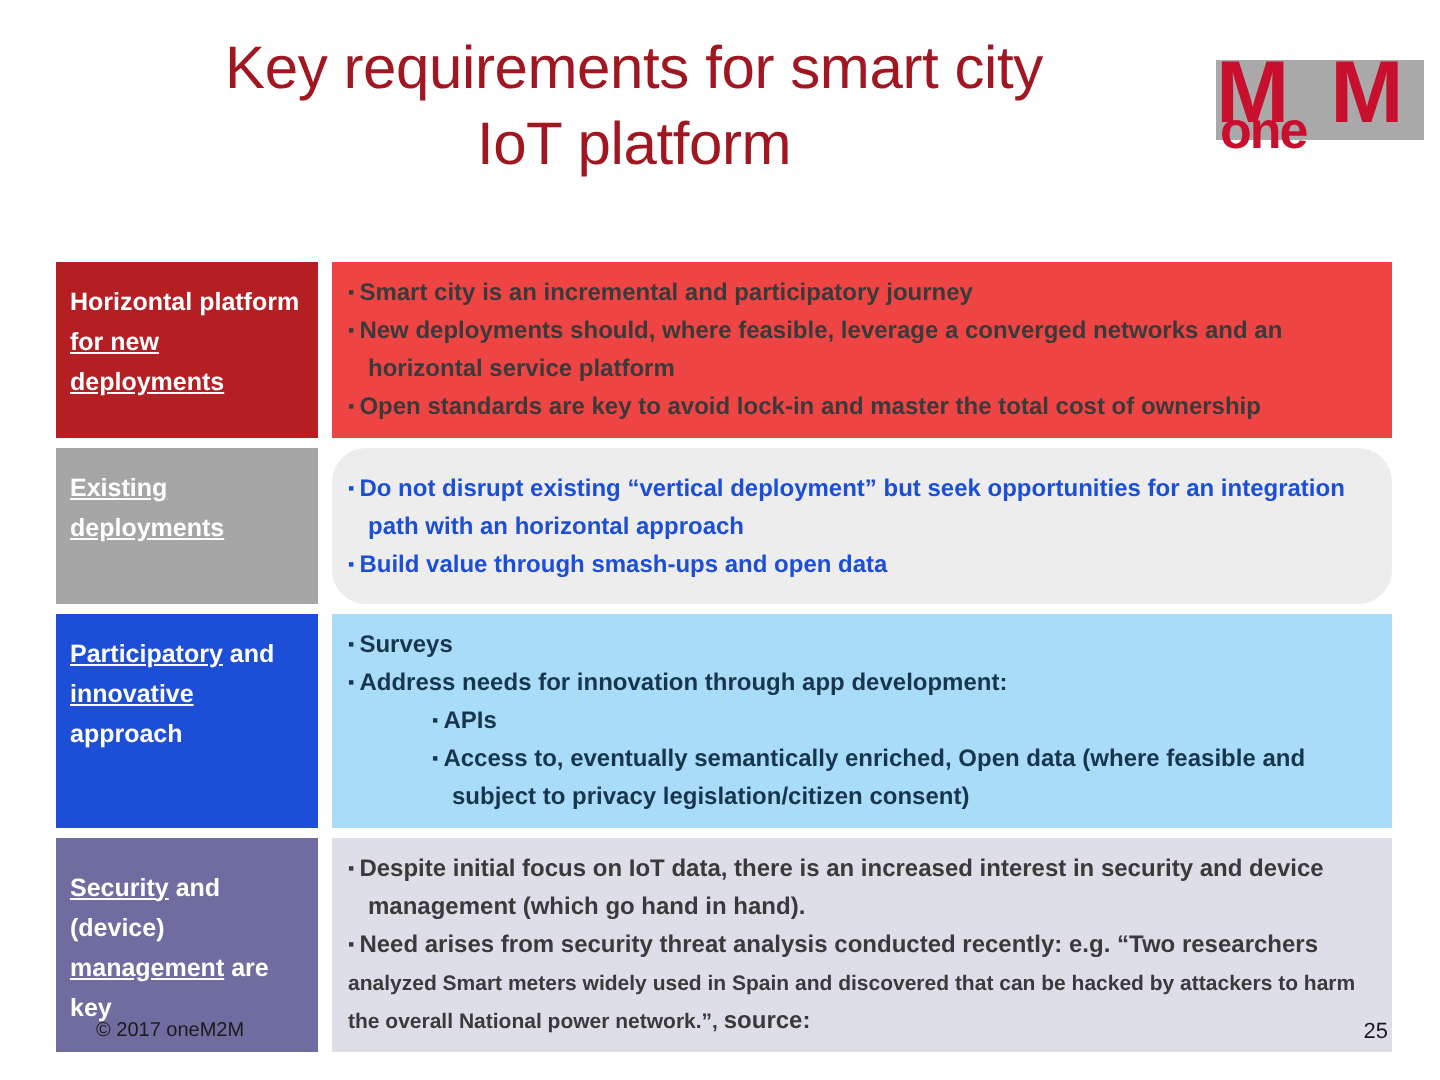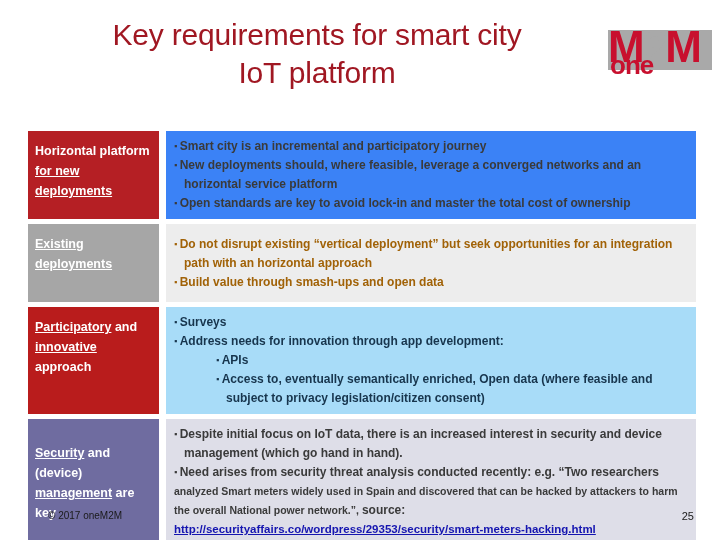--- a/index.html
+++ b/index.html
@@ -115,26 +115,26 @@
   .u { text-decoration: underline; }
 
   .bullet { display: block; text-indent: -10px; padding-left: 10px; }
   .bullet::before { content: "\25AA\00a0"; font-size: 9px; vertical-align: 1px; }
   .subbullet { display: block; margin-left: 42px; text-indent: -10px; padding-left: 10px; }
   .subbullet::before { content: "\25AA\00a0"; font-size: 9px; vertical-align: 1px; }
   .plain { display: block; }
 
   
   .row1 .cell-key  { background: #B51F24; }
-  .row1 .cell-body { background: #3b82f6; color: #3A3A3A; }
+  .row1 .cell-body { background: #ef4444; color: #3A3A3A; }
 
   .row2 .cell-key  { background: #A6A6A6; }
-  .row2 .cell-body { background: #EDEDED; color: #a16207; }
-
-  .row3 .cell-key  { background: #b91c1c; }
+  .row2 .cell-body { background: #EDEDED; color: #1d4ed8; border-radius: 17px; }
+
+  .row3 .cell-key  { background: #1d4ed8; }
   .row3 .cell-body { background: #A8DCF8; color: #17354D; }
 
   .row4 .cell-key  { background: #6F6CA0; }
   .row4 .cell-body { background: #DEDEE8; color: #3A3A3A; }
 
   .row1 .cell-body { min-height: 72px; }
   .row2 .cell-body { min-height: 78px; }
   .row3 .cell-body { min-height: 92px; }
   .row4 .cell-body { min-height: 102px; }
 
@@ -220,21 +220,20 @@
     </div>
 
     <div class="req-row row4">
       <div class="cell-key">
         <span><span class="u">Security</span><span> and (device) </span><span class="u">management</span><span> are key</span></span>
       </div>
       <div class="cell-body">
         <span class="bullet">Despite initial focus on IoT data, there is an increased interest in security and device management (which go hand in hand).</span>
         <span class="bullet">Need arises from security threat analysis conducted recently: e.g. “Two researchers</span>
         <span class="plain"><span class="small">analyzed Smart meters widely used in Spain and discovered that can be hacked by attackers to harm the overall National power network.”, </span><span>source:</span></span>
-        <a class="src-link" href="#">http://securityaffairs.co/wordpress/29353/security/smart-meters-hacking.html</a>
       </div>
     </div>
 
   </div>
 
   <div class="footer-copy">© 2017 oneM2M</div>
   <div class="footer-page">25</div>
 
 </div>
 

